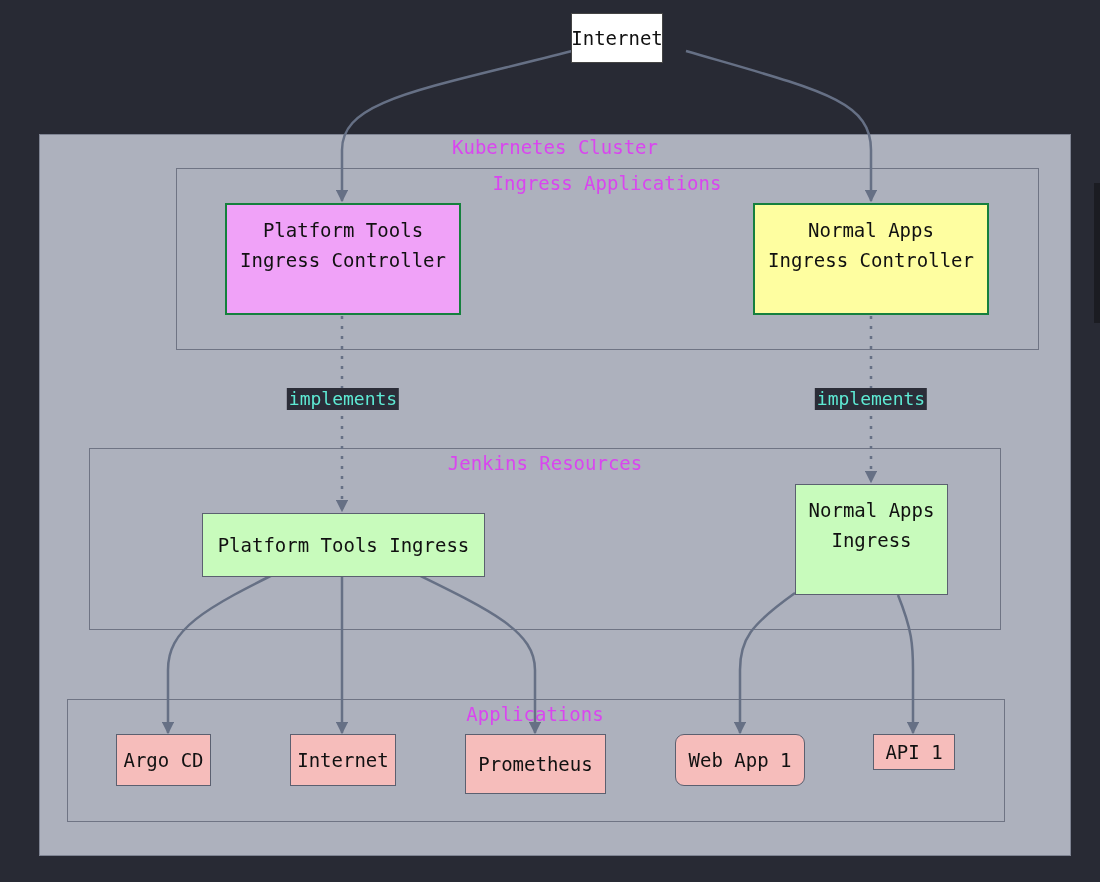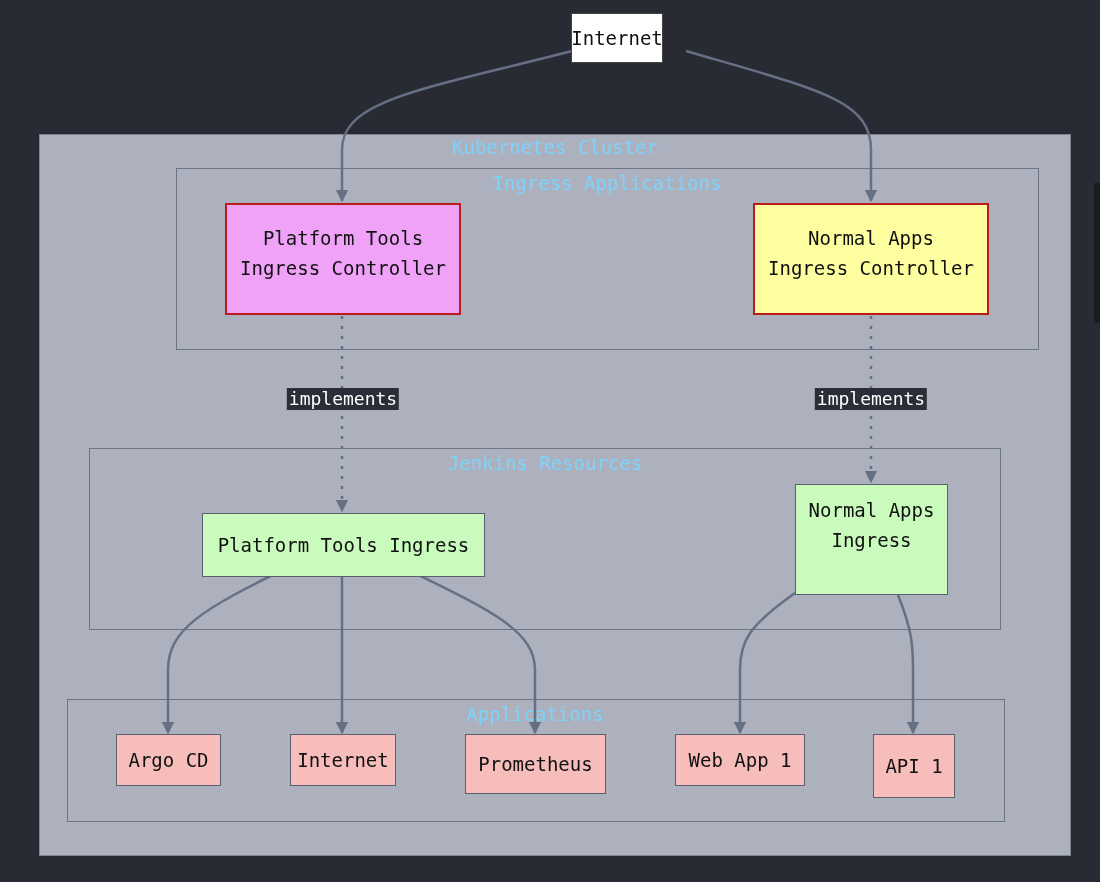--- a/index.html
+++ b/index.html
@@ -9,37 +9,37 @@
       position: relative;
       font-family: "DejaVu Sans Mono", "Liberation Mono", monospace;
     }
     .abs { position: absolute; box-sizing: border-box; }
     .cluster {
       left: 39px; top: 134px; width: 1032px; height: 722px;
       background: #adb1bd; border: 1px solid #7f8493;
     }
     .subgraph { border: 1.5px solid #6f7484; background: transparent; }
     .sg-label {
-      position: absolute; color: #7dd3fc; font-size: 19px;
+      position: absolute; color: #d946ef; font-size: 19px;
       white-space: nowrap; transform: translateX(-50%);
     }
     .node {
       display: flex; align-items: flex-start; justify-content: center;
       text-align: center; color: #111; font-size: 19px; line-height: 30px;
       white-space: pre-line;
     }
     .node.single { align-items: center; }
     .internet { background: #ffffff; border: 1px solid #444; }
-    .ctrl { border: 2px solid #b91c1c; padding-top: 18px; }
+    .ctrl { border: 2px solid #15803d; padding-top: 10px; }
     .ctrl.pink { background: #f0a2f8; }
     .ctrl.yellow { background: #fefea0; }
     .ing { background: #c8fbbc; border: 1.5px solid #5b6070; }
     .app { background: #f6bdbb; border: 1.5px solid #5b6070; }
     .edge-label {
-      background: #2b2d38; color: #ffffff; font-size: 18px;
+      background: #2b2d38; color: #5eead4; font-size: 18px;
       padding: 0 2px; line-height: 22px; white-space: nowrap;
       transform: translateX(-50%);
     }
     svg.edges { position: absolute; left: 0; top: 0; pointer-events: none; }
     .scroll-hint { left: 1094px; top: 183px; width: 6px; height: 140px; background: #1b1c22; }
   </style>
 </head>
 <body>
 
 <div class="abs cluster"></div>
@@ -80,19 +80,19 @@
 <div class="abs node ctrl yellow" style="left:753px; top:203px; width:236px; height:112px;">Normal Apps
 Ingress Controller</div>
 
 <div class="abs edge-label" style="left:343px; top:388px;">implements</div>
 <div class="abs edge-label" style="left:871px; top:388px;">implements</div>
 
 <div class="abs node single ing" style="left:202px; top:513px; width:283px; height:64px;">Platform Tools Ingress</div>
 <div class="abs node ing" style="left:795px; top:484px; width:153px; height:111px; padding-top:10px;">Normal Apps
 Ingress</div>
 
-<div class="abs node single app" style="left:116px; top:734px; width:105px; height:52px;">Argo CD</div>
+<div class="abs node single app" style="left:116px; top:734px; width:95px; height:52px;">Argo CD</div>
 <div class="abs node single app" style="left:290px; top:734px; width:106px; height:52px;">Internet</div>
 <div class="abs node single app" style="left:465px; top:734px; width:141px; height:60px;">Prometheus</div>
-<div class="abs node single app" style="left:675px; top:734px; width:130px; height:52px;">Web App 1</div>
-<div class="abs node single app" style="left:873px; top:734px; width:82px; height:64px;">API 1</div>
+<div class="abs node single app" style="left:675px; top:734px; width:130px; height:52px;border-radius:9px;">Web App 1</div>
+<div class="abs node single app" style="left:873px; top:734px; width:82px; height:36px;">API 1</div>
 
 <div class="abs scroll-hint"></div>
 
 </body></html>

